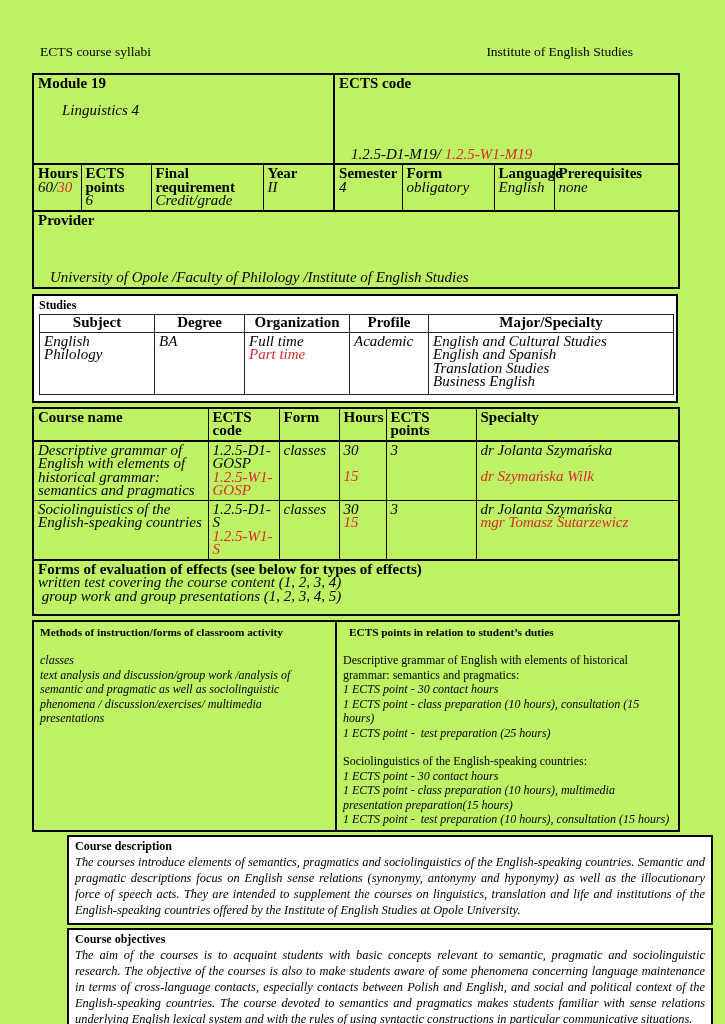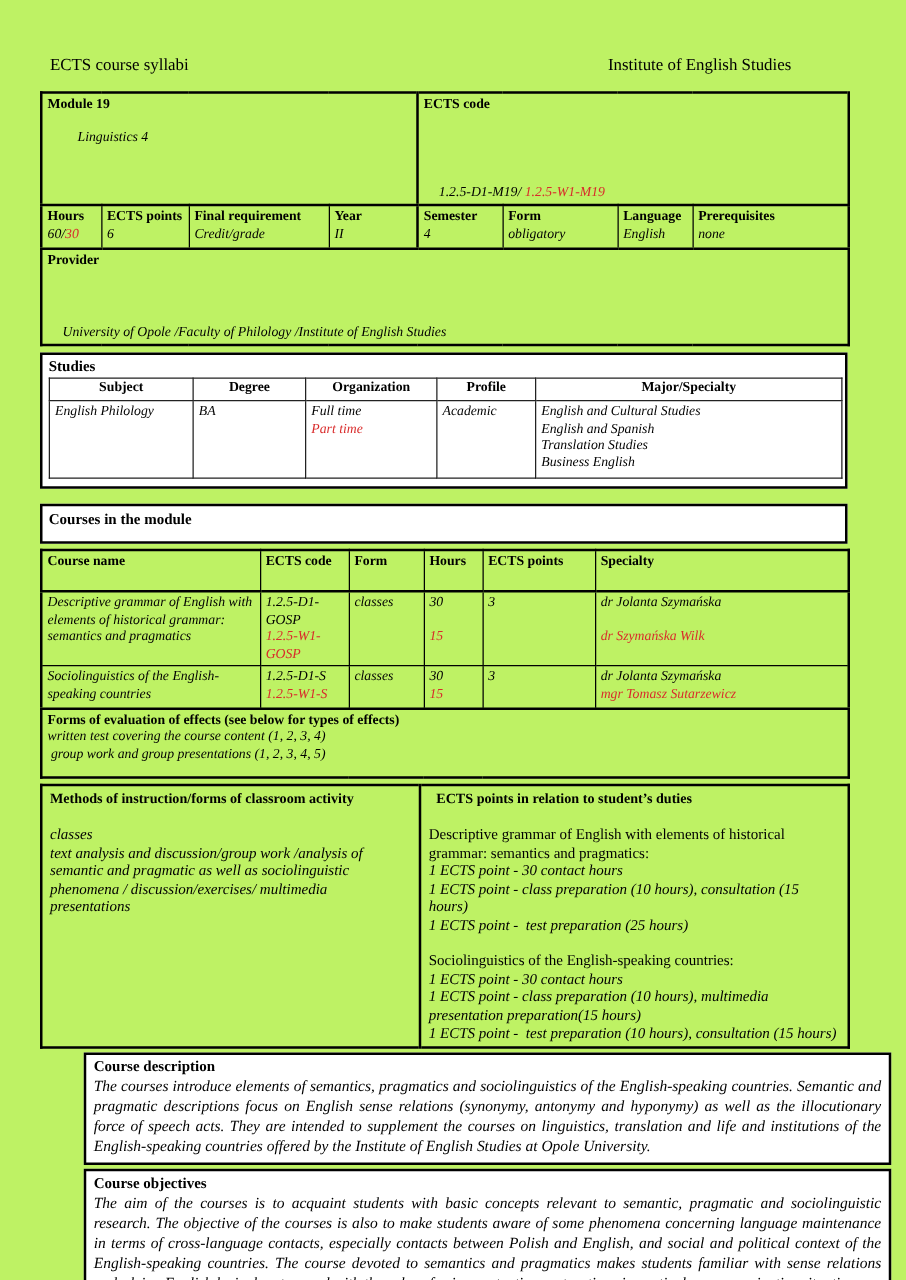--- a/index.html
+++ b/index.html
@@ -9,21 +9,21 @@
     width:725px; height:1024px; background:#bef264; color:var(--ink);
     font-family:"Liberation Serif","DejaVu Serif",serif;
     padding:44px 47px 0 32px; position:relative; overflow:hidden;
   }
   .hdr { display:flex; justify-content:space-between; font-size:13.5px; line-height:16px; margin-bottom:13px; }
   .hdr .hl { padding-left:8px; }
   .hdr .hr { margin-right:45px; }
 
   table { border-collapse:collapse; width:646px; table-layout:fixed; }
   table.blk { border:2px solid #000; }
-  td { border:1px solid #000; vertical-align:top; padding:2px 4px; font-size:11px; line-height:13.5px; }
+  td { border:1px solid #000; vertical-align:top; padding:2px 4px; font-size:15px; line-height:13.5px; }
   .b { font-weight:bold; }
   .it { font-style:italic; }
   .red { color:var(--red); }
   .pre { white-space:pre-wrap; } .sp13 { height:13px; } .sp14 { height:14px; }
   .bb2 td { border-bottom:2px solid #000; }
   .br2 { border-right:2px solid #000 !important; }
   .bt2 { border-top:2px solid #000 !important; }
   .ind24 { padding-left:24px; }
   .ind12 { padding-left:12px;margin-top:44px; }
 
@@ -150,23 +150,20 @@
           <div class="it">English and Cultural Studies</div>
           <div class="it">English and Spanish</div>
           <div class="it">Translation Studies</div>
           <div class="it">Business English</div>
         </td>
       </tr>
     </tbody>
       </table>
   </div>
 
-  <div class="box cmod-box">
-    <div class="b">Courses in the module</div>
-  </div>
 
   <table class="blk courses-tbl">
     <colgroup>
       <col style="width:175px">
         <col style="width:71px">
         <col style="width:60px">
         <col style="width:47px">
         <col style="width:90px">
         <col style="width:203px">
     </colgroup>

